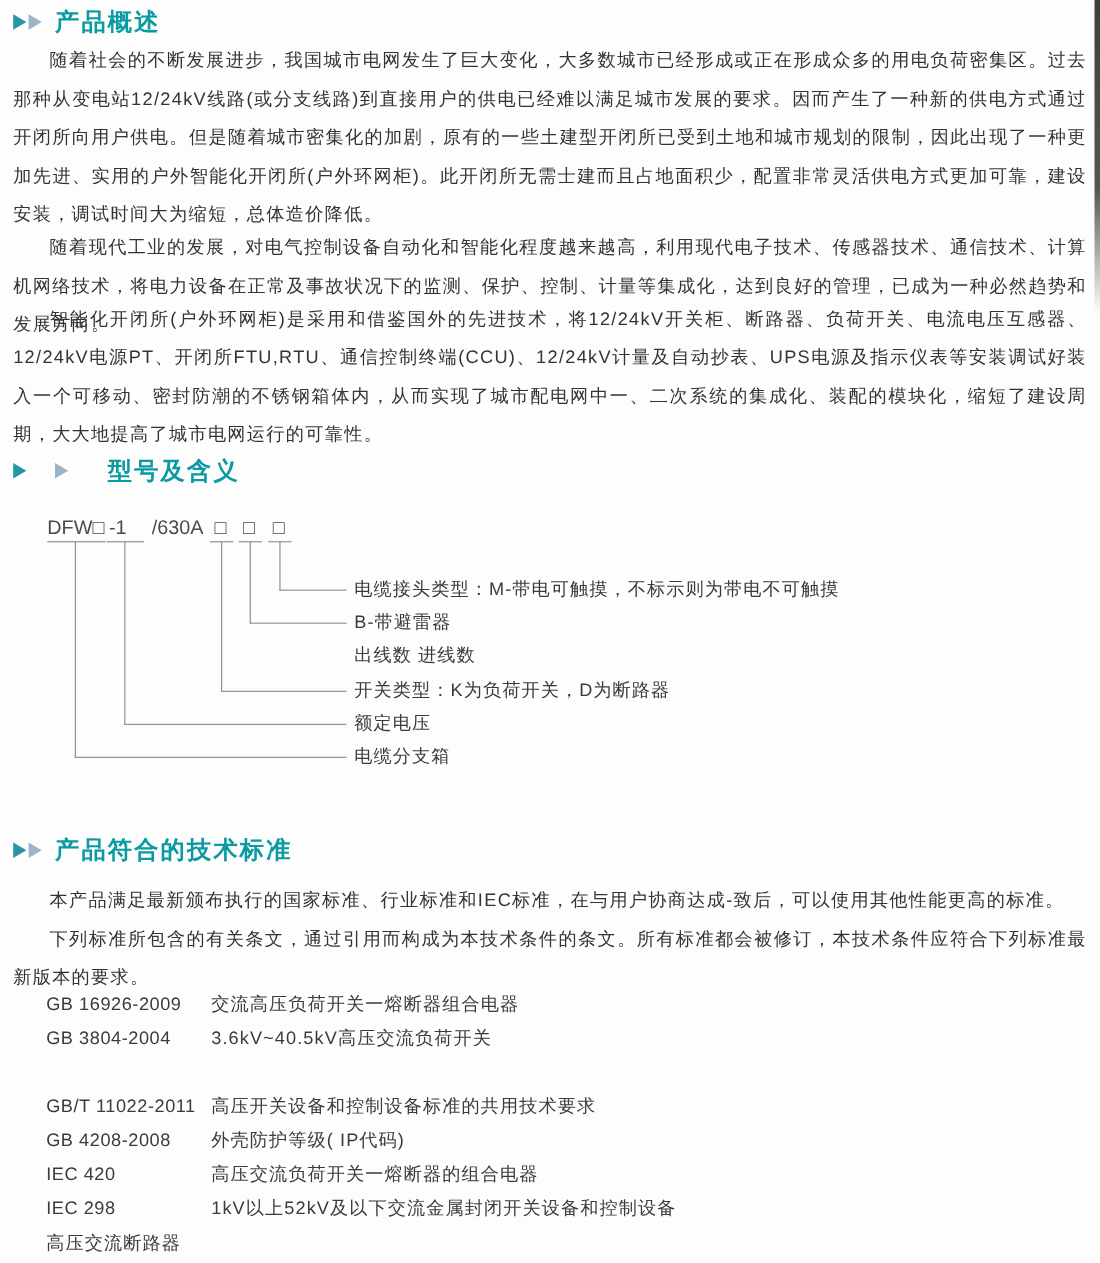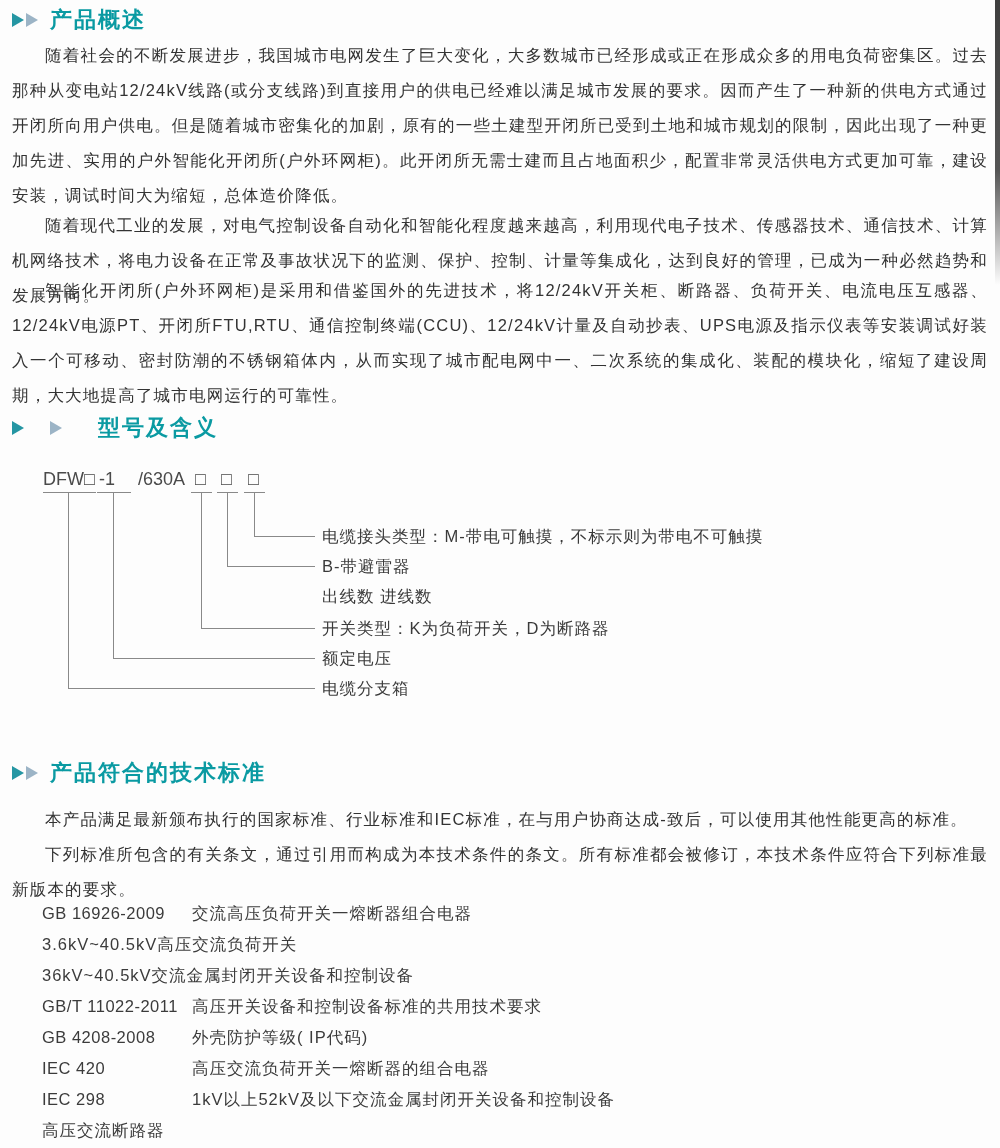--- a/index.html
+++ b/index.html
@@ -95,24 +95,24 @@
 
   <p class="para" style="top:802px;">本产品满足最新颁布执行的国家标准、行业标准和IEC标准，在与用户协商达成-致后，可以使用其他性能更高的标准。</p>
   <p class="para" style="top:837px;">下列标准所包含的有关条文，通过引用而构成为本技术条件的条文。所有标准都会被修订，本技术条件应符合下列标准最新版本的要求。</p>
 
   <div class="standards">
     <div class="std-row">
       <span class="std-code">GB 16926-2009</span>
       <span class="std-desc">交流高压负荷开关一熔断器组合电器</span>
     </div>
     <div class="std-row">
+      <span class="std-code">GB 3804-2004</span>
       <span class="std-desc">3.6kV~40.5kV高压交流负荷开关</span>
     </div>
     <div class="std-row">
-      <span class="std-desc">36kV~40.5kV交流金属封闭开关设备和控制设备</span>
     </div>
     <div class="std-row">
       <span class="std-code">GB/T 11022-2011</span>
       <span class="std-desc">高压开关设备和控制设备标准的共用技术要求</span>
     </div>
     <div class="std-row">
       <span class="std-code">GB 4208-2008</span>
       <span class="std-desc">外壳防护等级( IP代码)</span>
     </div>
     <div class="std-row">

